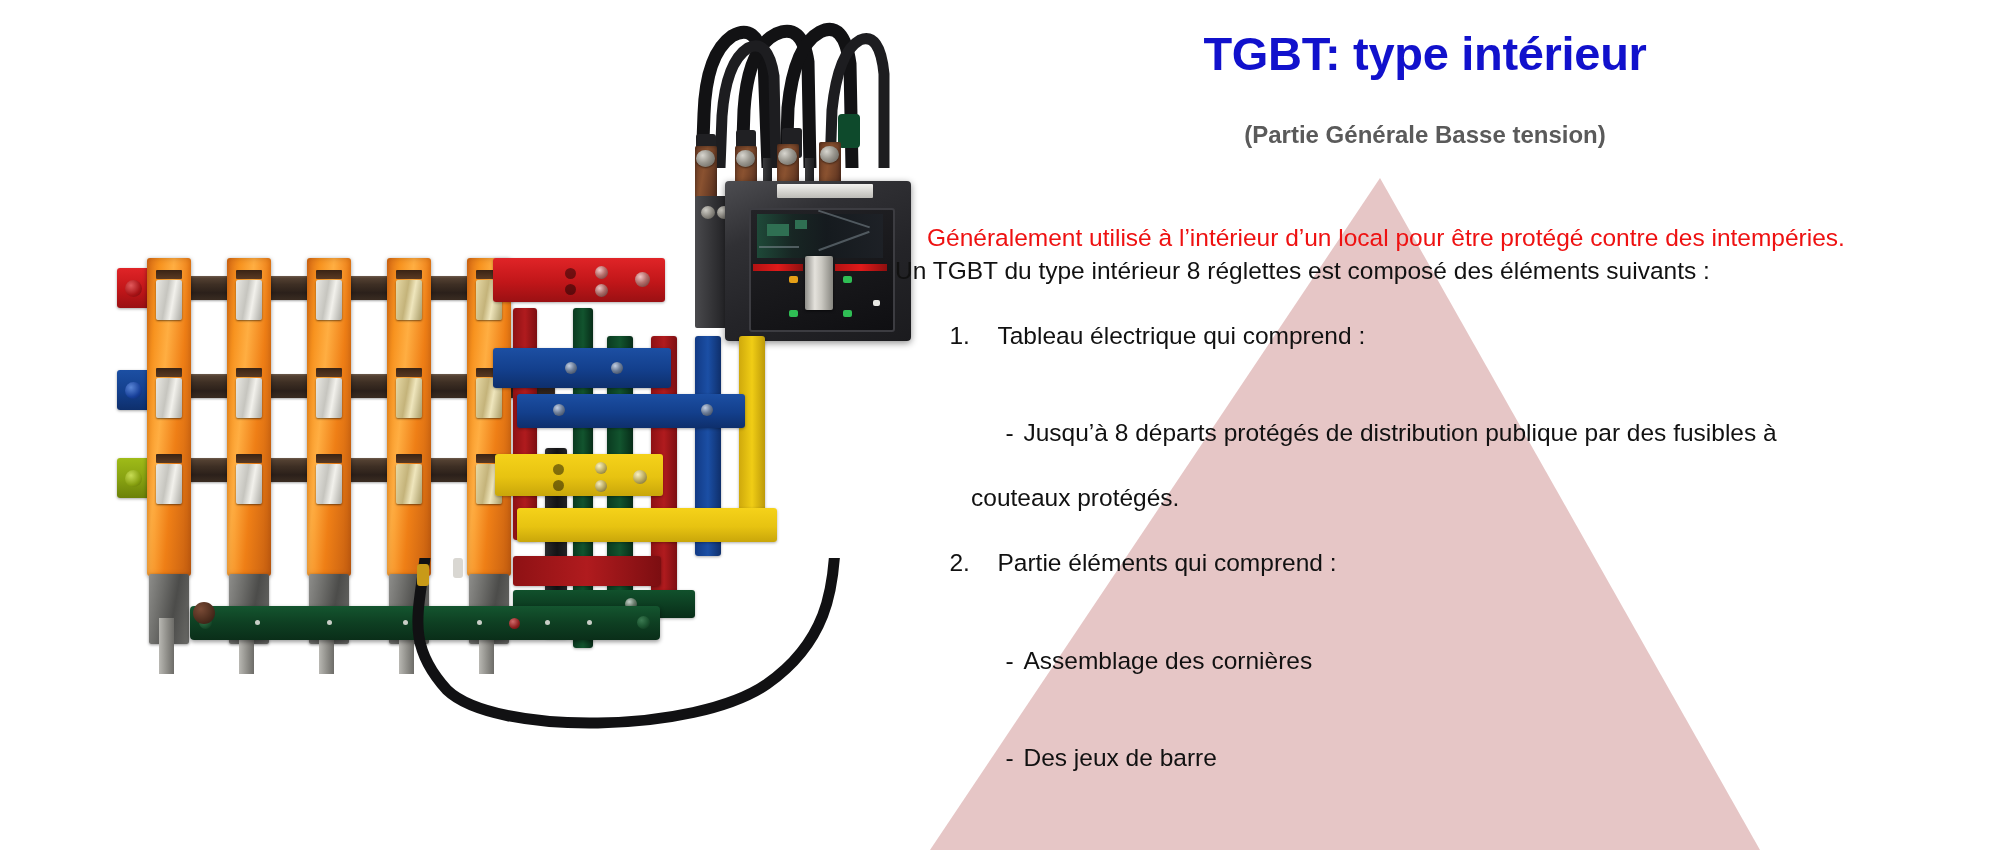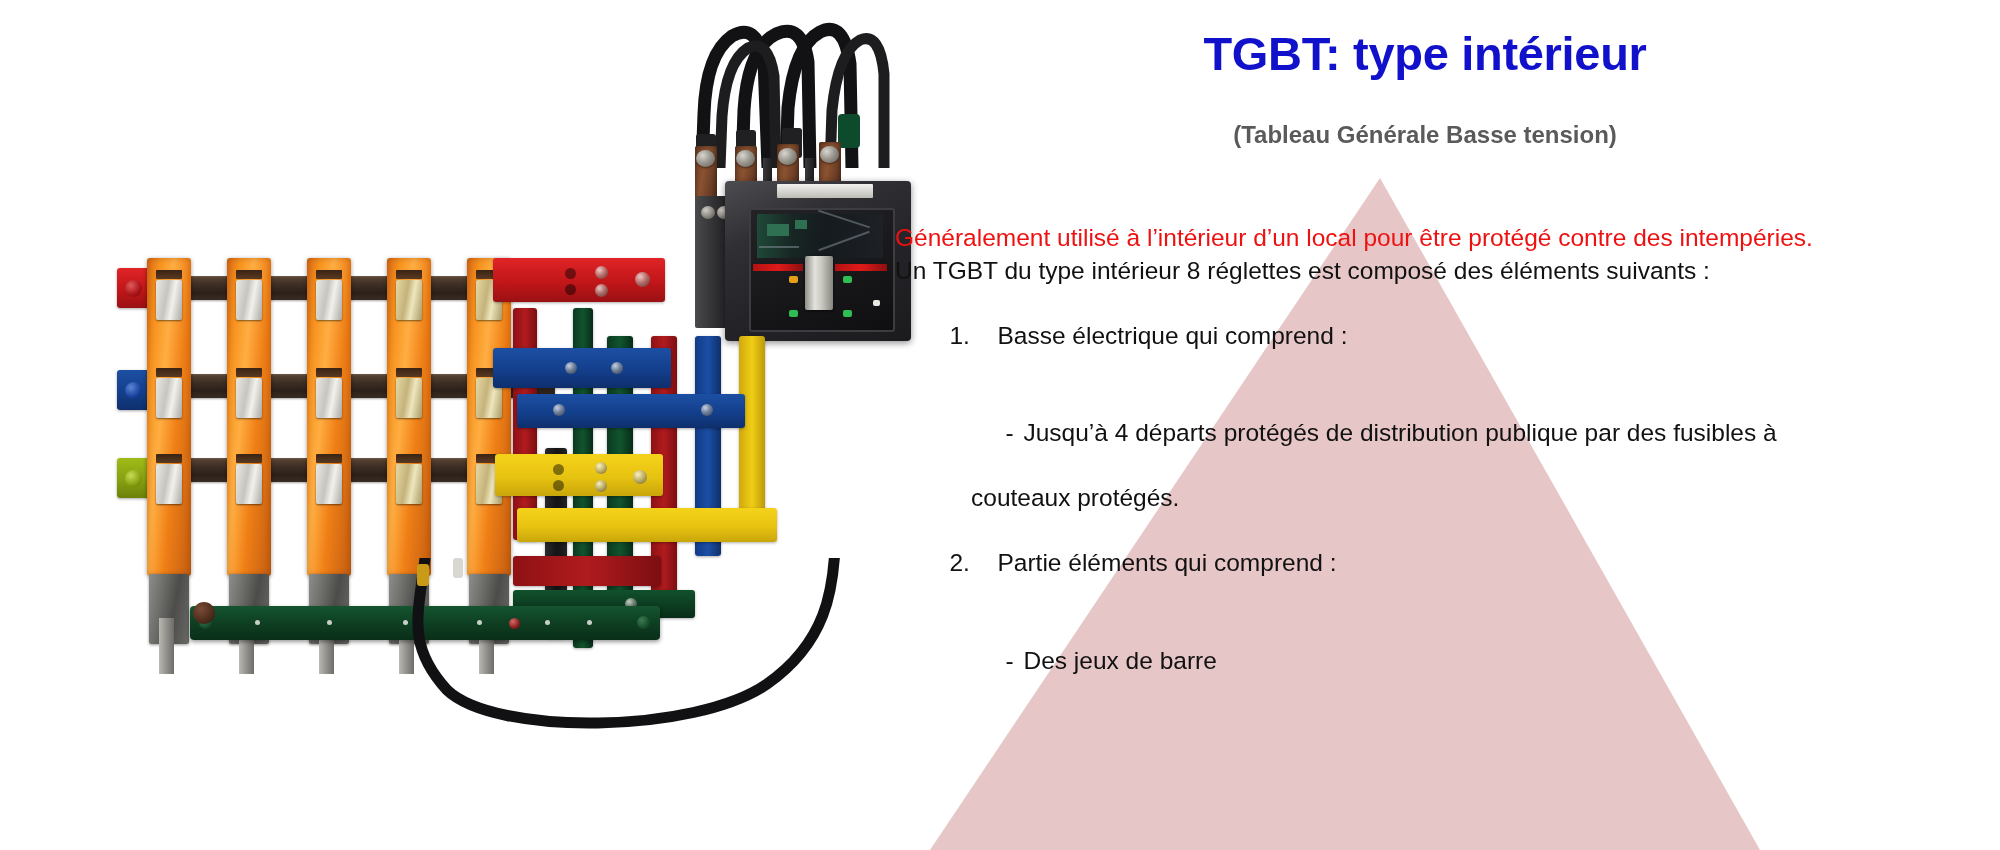--- a/index.html
+++ b/index.html
@@ -77,21 +77,21 @@
     width: 1030px;
   }
 
   .line {
     font-size: 24.5px;
     line-height: 32.5px;
     color: #111111;
     white-space: pre;
   }
   .line.wrap { white-space: normal; }
-  .line.red { color: #ee1111; }
+  .line.red { color: #ee1111; padding-left: 32px; }
   .line.lvl-num {
     padding-left: 14px;
     text-indent: -14px;
   }
   .line.lvl-dash { padding-left: 56px; }
   .line.lvl-cont { padding-left: 76px; }
 
   .num-label { display: inline-block; width: 34px; }
   .dash-label { display: inline-block; width: 18px; }
 
@@ -454,43 +454,46 @@
       <path d="M30,0 C24,54 10,86 52,132 C100,178 300,176 372,126 C432,84 438,30 440,-10" fill="none" stroke="#111113" stroke-width="11" stroke-linecap="round"></path>
       <rect x="22" y="6" width="12" height="22" rx="3" fill="#c89a18"></rect>
       <rect x="58" y="0" width="10" height="20" rx="3" fill="#d9d7d2"></rect>
     </svg>
 
   </div>
 
   <div class="text-col">
 
     <div class="title">TGBT: type intérieur</div>
-    <div class="subtitle">(Tableau Générale Basse tension)</div>
+    <div class="subtitle">(Partie Générale Basse tension)</div>
 
     <div class="body-block">
 
       <div class="line red wrap">Généralement utilisé à l’intérieur d’un local pour être protégé contre des intempéries.</div>
 
       <div class="line">Un TGBT du type intérieur 8 réglettes est composé des éléments suivants :</div>
 
       <div class="line lvl-num">
-        <span class="num-label">1.</span><span>Basse électrique qui comprend :</span>
+        <span class="num-label">1.</span><span>Tableau électrique qui comprend :</span>
       </div>
 
 
       <div class="line lvl-dash">
-        <span class="dash-label">-</span><span>Jusqu’à 4 départs protégés de distribution publique par des fusibles à</span>
+        <span class="dash-label">-</span><span>Jusqu’à 8 départs protégés de distribution publique par des fusibles à</span>
       </div>
 
       <div class="line lvl-cont">couteaux protégés.</div>
 
       <div class="line lvl-num">
         <span class="num-label">2.</span><span>Partie éléments qui comprend :</span>
       </div>
 
+      <div class="line lvl-dash">
+        <span class="dash-label">-</span><span>Assemblage des cornières</span>
+      </div>
 
       <div class="line lvl-dash">
         <span class="dash-label">-</span><span>Des jeux de barre</span>
       </div>
 
     </div>
   </div>
 
 </div>
 

